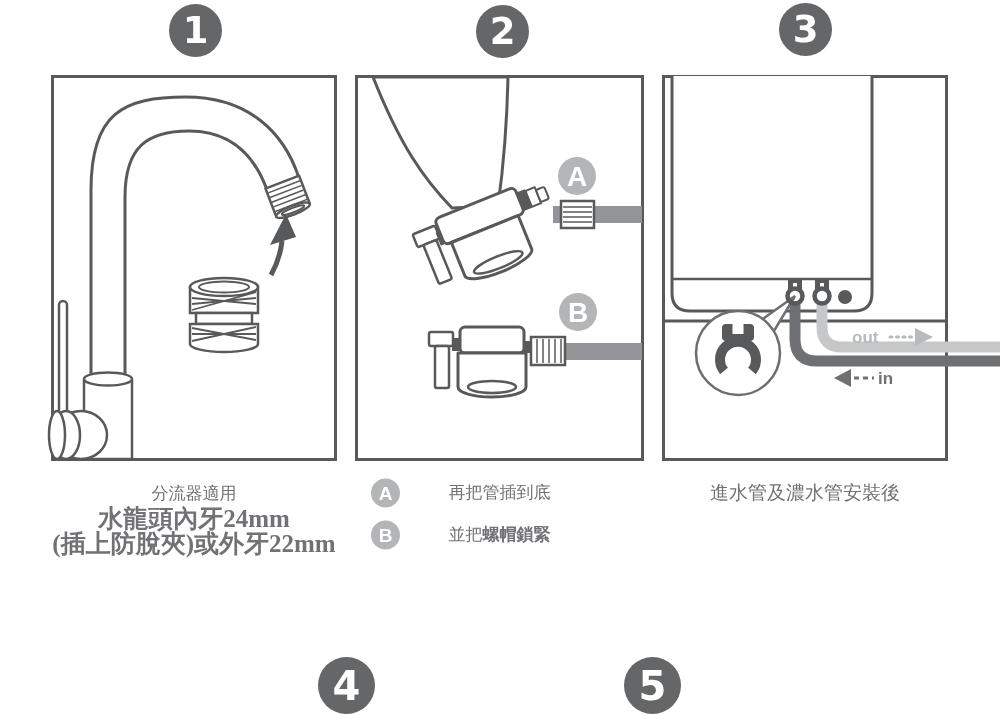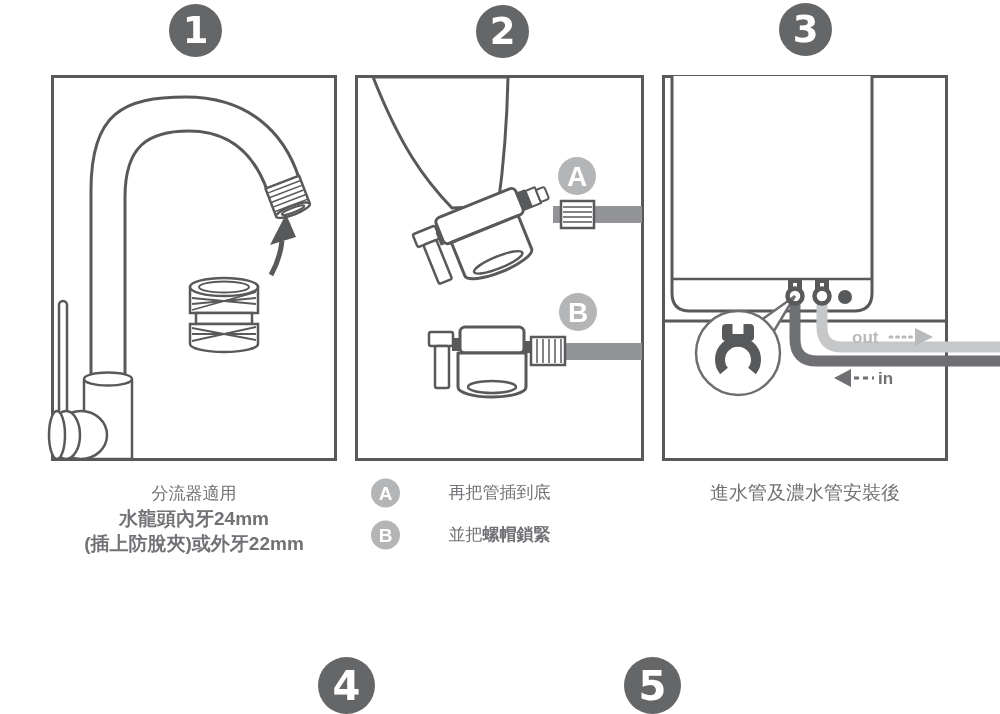--- a/index.html
+++ b/index.html
@@ -21,22 +21,22 @@
   #num4{left:318px;top:657px;}
   #num5{left:624px;top:657px;}
   .panelsvg{position:absolute;overflow:visible;}
   #panel1{left:51px;top:75px;}
   #panel2{left:355px;top:75px;}
   #panel3{left:662px;top:75px;}
   .caption{position:absolute;color:#717275;text-align:center;}
   .cap1{left:51px;top:482px;width:286px;}
   .cap2{left:355px;top:481px;width:289px;}
   .cap3{left:662px;top:480px;width:286px;}
-  .capline{font-size:17px;line-height:24px;}
-  .capline.big{font-size:19px;line-height:25px;}
+  .capline{font-size:17px;line-height:24px;font-family:Liberation Serif, serif;}
+  .capline.big{font-size:25px;line-height:25px;}
   .capline.bold, .bold{font-weight:bold;}
   .cap3 .capline{font-size:19px;line-height:26px;}
   .c2row{position:relative;margin-bottom:18px;}
   .c2badge{
     position:absolute;left:16px;top:50%;transform:translateY(-50%);
     width:29px;height:29px;border-radius:50%;background:#b4b5b7;
     color:#fff;font-weight:bold;font-size:19px;
     display:flex;align-items:center;justify-content:center;line-height:1;
   }
   .c2text{text-align:center;}

